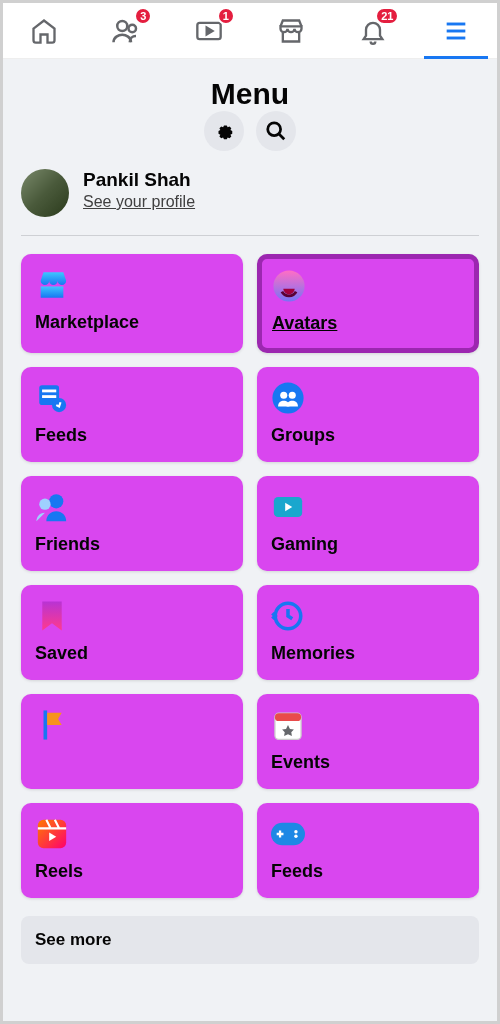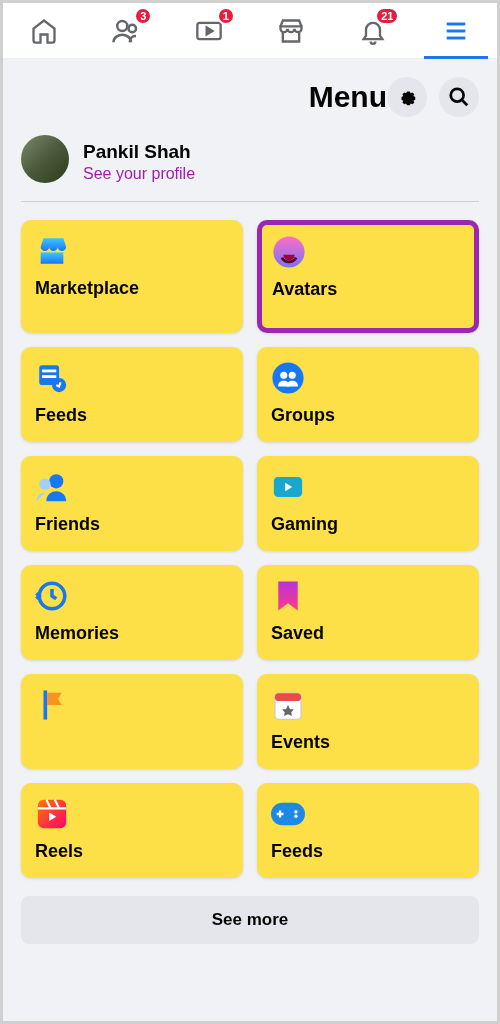--- a/index.html
+++ b/index.html
@@ -64,20 +64,21 @@
       flex: 1;
       background: #f0f2f5;
       overflow-y: auto;
       padding: 0 18px 20px 18px;
     }
     .menu-header {
       display: flex;
       justify-content: flex-end;
       align-items: center;
       padding: 18px 0 14px 0;
+      flex-direction: column;
     }
     .menu-title {
       font-size: 30px;
       font-weight: 800;
       color: #050505;
     }
     .header-actions {
       display: flex;
       gap: 12px;
     }
@@ -86,79 +87,80 @@
       height: 40px;
       border-radius: 50%;
       background: #e4e6eb;
       display: flex;
       align-items: center;
       justify-content: center;
       color: #050505;
     }
     .profile-row {
       display: flex;
-      align-items: flex-end;
+      align-items: flex-start;
       gap: 14px;
       padding: 4px 0 18px 0;
       border-bottom: 1px solid #ced0d4;
     }
     .avatar {
       width: 48px;
       height: 48px;
       border-radius: 50%;
       background: linear-gradient(135deg, #7a8a6b 0%, #4a5a3b 50%, #2a3a1b 100%);
       flex-shrink: 0;
     }
     .profile-name {
       font-size: 19px;
       font-weight: 600;
       color: #050505;
     }
     .profile-sub {
       font-size: 16px;
-      color: #a21caf;
+      color: #404040;
       margin-top: 2px;
+      text-decoration: underline;
     }
     .grid {
       display: grid;
       grid-template-columns: 1fr 1fr;
       gap: 14px;
       margin-top: 18px;
     }
     .card {
-      background: #fde047;
+      background: #d946ef;
       border-radius: 10px;
       box-shadow: 0 1px 3px rgba(0,0,0,0.12);
       padding: 14px 14px 16px 14px;
       display: flex;
       flex-direction: column;
       gap: 10px;
       min-height: 92px;
     }
     .card.highlighted {
       border: 5px solid #9c27b0;
-      padding: 10px 10px 28px 10px;
+      padding: 10px 10px 14px 10px;
+      text-decoration: underline;
     }
     .card-icon {
       width: 34px;
       height: 34px;
       display: flex;
       align-items: center;
       justify-content: center;
     }
     .card-label {
       font-size: 18px;
       font-weight: 600;
       color: #050505;
     }
     .see-more-btn {
       margin-top: 18px;
       background: #e4e6eb;
       border-radius: 8px;
-      text-align: center;
       padding: 14px;
       font-size: 17px;
       font-weight: 600;
       color: #050505;
     }
     svg { display: block; }
   </style>
 </head>
 <body>
 
@@ -311,42 +313,42 @@
           <svg width="34" height="34" viewBox="0 0 24 24">
               <rect x="2" y="5" width="20" height="14" rx="3" fill="#19a7ce"></rect>
               <path d="M10 9l5 3-5 3V9z" fill="#fff"></path>
             </svg>
         </div>
         <div class="card-label">Gaming</div>
       </div>
 
       <div class="card">
         <div class="card-icon">
-          <svg width="34" height="34" viewBox="0 0 24 24" fill="none" stroke="#1877f2" stroke-width="2.5">
-              <circle cx="12" cy="12" r="9"></circle>
-              <path d="M12 7v5l3 2"></path>
-              <path d="M3 12l-2 2 2-2-2-2" stroke="#1877f2"></path>
-            </svg>
-        </div>
-        <div class="card-label">Memories</div>
-      </div>
-
-      <div class="card">
-        <div class="card-icon">
           <svg width="30" height="34" viewBox="0 0 24 28">
               <defs>
                 <linearGradient id="sg" x1="0" y1="0" x2="0" y2="1">
                   <stop offset="0" stop-color="#b833d4"></stop>
                   <stop offset="1" stop-color="#ff3a8c"></stop>
                 </linearGradient>
               </defs>
               <path d="M4 2h16v24l-8-6-8 6V2z" fill="url(#sg)"></path>
             </svg>
         </div>
         <div class="card-label">Saved</div>
+      </div>
+
+      <div class="card">
+        <div class="card-icon">
+          <svg width="34" height="34" viewBox="0 0 24 24" fill="none" stroke="#1877f2" stroke-width="2.5">
+              <circle cx="12" cy="12" r="9"></circle>
+              <path d="M12 7v5l3 2"></path>
+              <path d="M3 12l-2 2 2-2-2-2" stroke="#1877f2"></path>
+            </svg>
+        </div>
+        <div class="card-label">Memories</div>
       </div>
 
       <div class="card">
         <div class="card-icon">
           <svg width="30" height="34" viewBox="0 0 24 28">
               <rect x="5" y="2" width="3" height="24" fill="#1877f2"></rect>
               <path d="M8 4h12l-3 5 3 5H8V4z" fill="#f7931e"></path>
             </svg>
         </div>
       </div>

